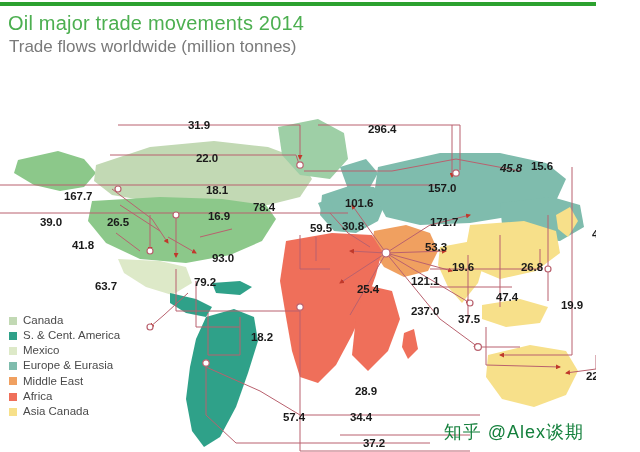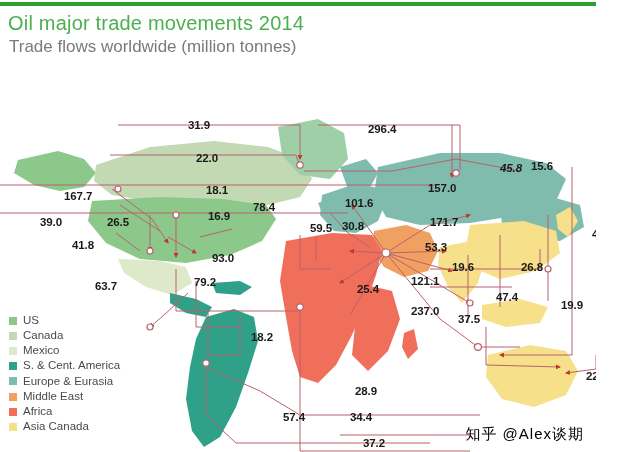--- a/index.html
+++ b/index.html
@@ -18,21 +18,21 @@
   
   #legend{position:absolute;left:9px;top:258px;z-index:40;}
   .lg-row{display:flex;align-items:center;height:15.2px;}
   .lg-sw{width:8px;height:8px;margin-right:6px;flex:0 0 8px;}
   .lg-tx{font-size:11.5px;color:#4a4a4a;white-space:nowrap;line-height:1;}
 
   
   .val{position:absolute;font-size:11.5px;font-weight:bold;color:#1a1a1a;
        white-space:nowrap;z-index:30;letter-spacing:-.1px;}
 
-  #watermark{position:absolute;right:12px;bottom:8px;font-size:15px;color:#000000;
+  #watermark{position:absolute;right:12px;bottom:8px;font-size:18px;color:#15803d;
              white-space:nowrap;z-index:50;letter-spacing:1px;}
 </style>
 </head>
 <body>
 
 <div id="page">
 
   <div id="topbar"></div>
 
   <div id="title">Oil major trade movements 2014</div>
@@ -153,34 +153,30 @@
         <circle cx="176" cy="160" r="3" fill="#ffffff" stroke="#b9616e" stroke-width="1.2"></circle>
         <circle cx="150" cy="272" r="3" fill="#ffffff" stroke="#b9616e" stroke-width="1.2"></circle>
         <circle cx="478" cy="292" r="3.4" fill="#ffffff" stroke="#b9616e" stroke-width="1.2"></circle>
         <circle cx="470" cy="248" r="3" fill="#ffffff" stroke="#b9616e" stroke-width="1.2"></circle>
         <circle cx="548" cy="214" r="3" fill="#ffffff" stroke="#b9616e" stroke-width="1.2"></circle>
       </g>
     </svg>
 
     <div id="legend">
       <div class="lg-row">
-        <span class="lg-sw" style="background:#8cc88a"></span>
-        <span class="lg-tx">US</span>
-      </div>
-      <div class="lg-row">
         <span class="lg-sw" style="background:#c2d9b4"></span>
         <span class="lg-tx">Canada</span>
       </div>
       <div class="lg-row">
+        <span class="lg-sw" style="background:#2fa189"></span>
+        <span class="lg-tx">S. &amp; Cent. America</span>
+      </div>
+      <div class="lg-row">
         <span class="lg-sw" style="background:#dde9c8"></span>
         <span class="lg-tx">Mexico</span>
-      </div>
-      <div class="lg-row">
-        <span class="lg-sw" style="background:#2fa189"></span>
-        <span class="lg-tx">S. &amp; Cent. America</span>
       </div>
       <div class="lg-row">
         <span class="lg-sw" style="background:#7fbcad"></span>
         <span class="lg-tx">Europe &amp; Eurasia</span>
       </div>
       <div class="lg-row">
         <span class="lg-sw" style="background:#f0a060"></span>
         <span class="lg-tx">Middle East</span>
       </div>
       <div class="lg-row">

